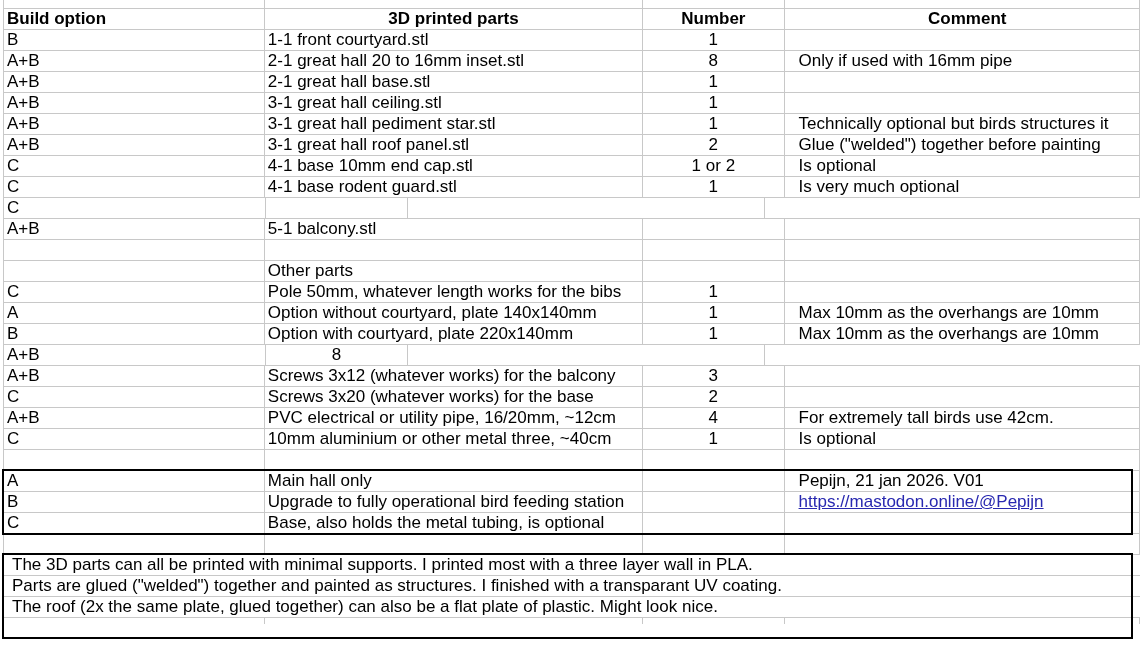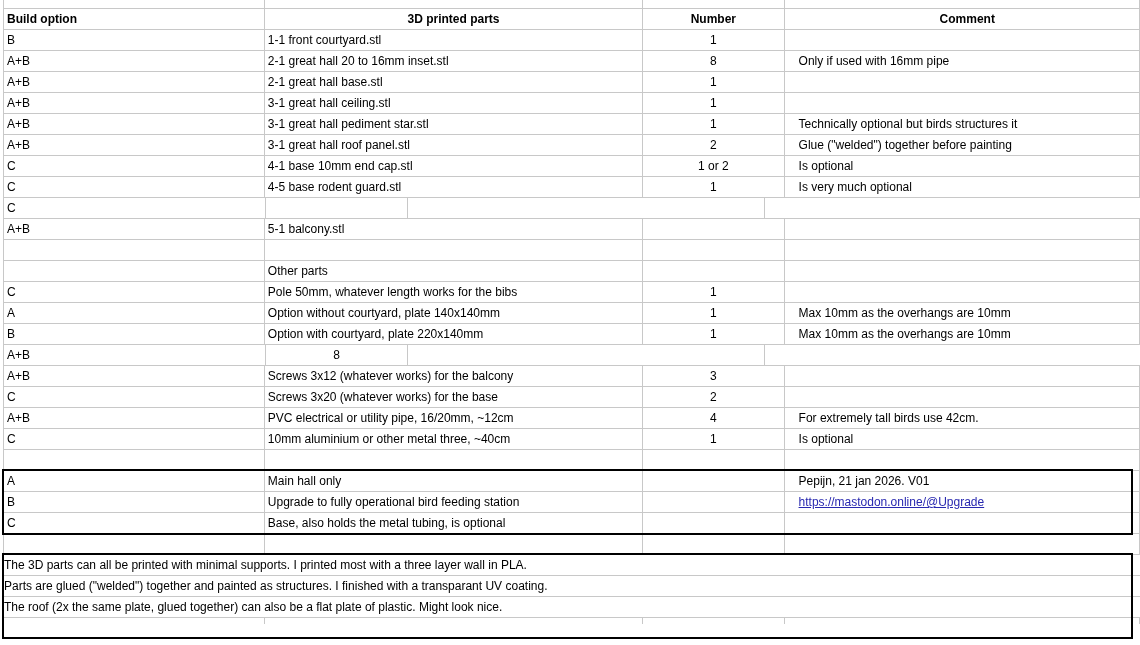--- a/index.html
+++ b/index.html
@@ -3,36 +3,36 @@
 <meta charset="utf-8">
 <style>
   :root{
     --grid_line:#c8c8c8; --box_border:#000000; --link:#2828b0; --text:#000000; --background:#ffffff;
   }
   html,body{margin:0;padding:0;background:var(--background);}
   *{box-sizing:border-box;}
   .sheet{
     position:relative; width:1140px; height:645px; overflow:hidden;
     background:var(--background); color:var(--text);
-    font-family:"Liberation Sans","DejaVu Sans",sans-serif; font-size:12px;
+    font-family:"Liberation Sans","DejaVu Sans",sans-serif; font-size:17px;
   }
   .rows{position:absolute; left:3px; top:0; width:1137px; border-left:1px solid var(--grid_line);}
   .r{display:flex; height:21px; border-bottom:1px solid var(--grid_line);}
   .r.striptop{height:9px;}
   .r.stripbot{height:6px; border-bottom:none;}
   .c{border-right:1px solid var(--grid_line); padding:0 3px; line-height:20px; white-space:nowrap; overflow:visible;}
   .ca{width:262px;}
   .cb{width:380px;}
   .cc{width:142px; text-align:center;}
   .cd{width:346px;margin-left:11px;}
   .g{flex:1; border-right:none; padding:0;}
   .hdr .c{font-weight:bold;}
   .hdr .cb,.hdr .cc,.hdr .cd{text-align:center;}
   .bold{font-weight:normal;}
-  .notecell{width:1130px; border-right:none; padding:0 0; line-height:20px; white-space:nowrap;}
+  .notecell{width:1130px; border-right:none; padding:0 8px; line-height:20px; white-space:nowrap;}
   .link{color:var(--link); text-decoration:underline; cursor:pointer;}
   .box{position:absolute; left:2px; width:1131px; border:2px solid var(--box_border); pointer-events:none; z-index:5; background:transparent;}
   .legendbox{top:469px; height:66px;}
   .notesbox{top:553px; height:86px;}
 </style>
 </head>
 <body>
 
 <div class="sheet">
   <div class="rows">
@@ -97,21 +97,21 @@
     </div>
     <div class="r">
       <div class="c ca">C</div>
       <div class="c cb">4-1 base 10mm end cap.stl</div>
       <div class="c cc">1 or 2</div>
       <div class="c cd">Is optional</div>
       <div class="c g"></div>
     </div>
     <div class="r">
       <div class="c ca">C</div>
-      <div class="c cb">4-5 base rodent guard.stl</div>
+      <div class="c cb">4-1 base rodent guard.stl</div>
       <div class="c cc">1</div>
       <div class="c cd">Is very much optional</div>
       <div class="c g"></div>
     </div>
     <div class="r">
       <div class="c ca">C</div>
       <div class="c cc"></div>
       <div class="c cd"></div>
       <div class="c g"></div>
     </div>
@@ -203,21 +203,21 @@
       <div class="c ca">A</div>
       <div class="c cb">Main hall only</div>
       <div class="c cc"></div>
       <div class="c cd">Pepijn, 21 jan 2026. V01</div>
       <div class="c g"></div>
     </div>
     <div class="r">
       <div class="c ca">B</div>
       <div class="c cb">Upgrade to fully operational bird feeding station</div>
       <div class="c cc"></div>
-      <div class="c cd"><span class="link">https://mastodon.online/@Upgrade</span></div>
+      <div class="c cd"><span class="link">https://mastodon.online/@Pepijn</span></div>
       <div class="c g"></div>
     </div>
     <div class="r">
       <div class="c ca">C</div>
       <div class="c cb">Base, also holds the metal tubing, is optional</div>
       <div class="c cc"></div>
       <div class="c cd"></div>
       <div class="c g"></div>
     </div>
 

